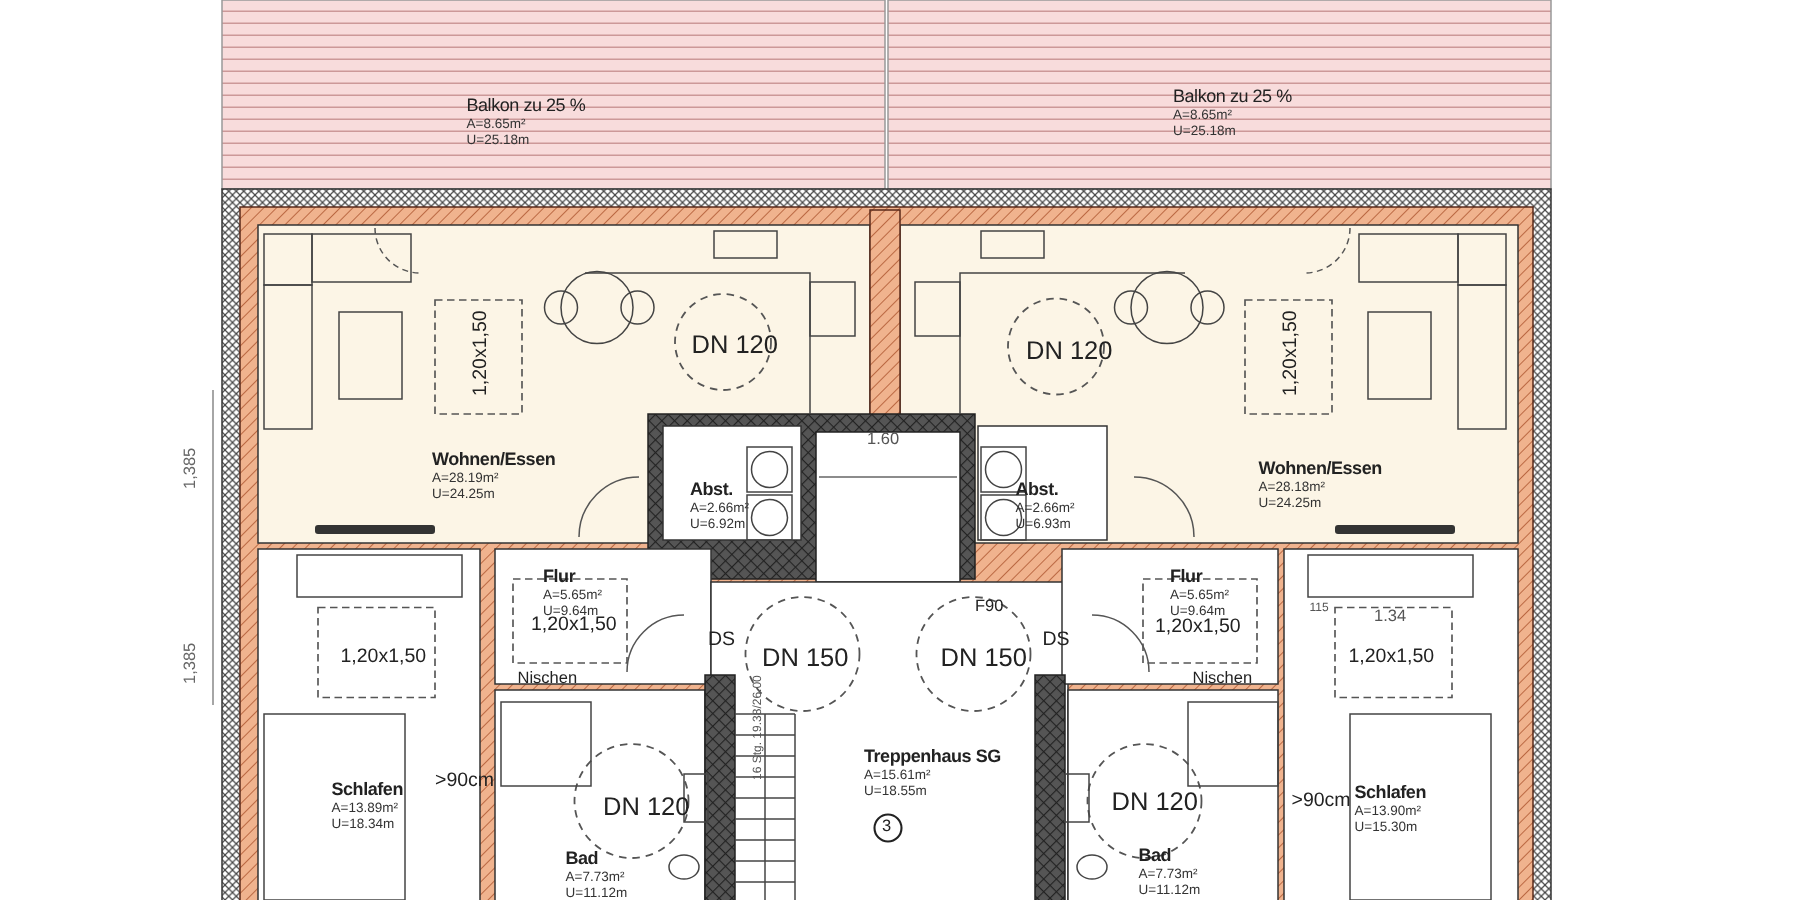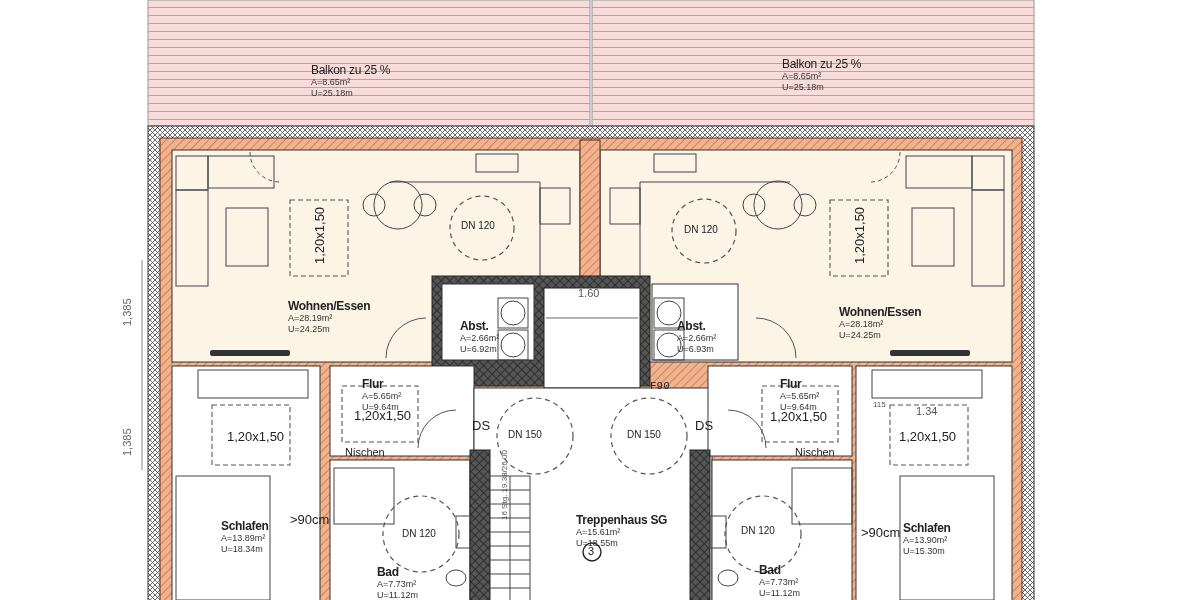--- a/index.html
+++ b/index.html
@@ -1,20 +1,20 @@
 <!DOCTYPE html>
 <html><head>
 <meta charset="utf-8">
 <style>
   html,body{margin:0;padding:0;background:#ffffff;}
   body{width:1200px;height:600px;overflow:hidden;position:relative;font-family:"Liberation Sans",sans-serif;color:#222;}
   .lbl{position:absolute;font-family:"Liberation Sans",sans-serif;color:#222;white-space:nowrap;}
   .room-name{font-size:12px;font-weight:bold;letter-spacing:-0.3px;margin-top:13px;}
   .room-meta{font-size:9px;line-height:11px;color:#333;}
-  .dn{font-size:10px;}
+  .dn{font-size:17px;}
   .dim{font-size:13px;}
   .small{font-size:11px;}
   svg{position:absolute;left:0;top:0;}
 </style>
 </head>
 <body>
 
 <svg width="1200" height="600" viewBox="0 0 1200 600">
   <defs>
     <pattern id="balc" width="8" height="8" patternUnits="userSpaceOnUse">
@@ -225,21 +225,21 @@
   <div class="room-name">Bad</div>
   <div class="room-meta">A=7.73m²</div>
   <div class="room-meta">U=11.12m</div>
 </div>
 <div class="lbl" style="left:759px;top:550px;">
   <div class="room-name">Bad</div>
   <div class="room-meta">A=7.73m²</div>
   <div class="room-meta">U=11.12m</div>
 </div>
 
-<div class="lbl" style="left:576px;top:500px;">
+<div class="lbl" style="left:576px;top:484px;">
   <div class="room-name">Treppenhaus SG</div>
   <div class="room-meta">A=15.61m²</div>
   <div class="room-meta">U=18.55m</div>
 </div>
 <div class="lbl small" style="left:588px;top:545px;font-size:11px;">3</div>
 <div class="lbl" style="left:500px;top:520px;font-size:8px;transform:rotate(-90deg);transform-origin:left top;color:#555;">16 Stg. 19.38/26.00</div>
 
 <div class="lbl dn" style="left:461px;top:220px;">DN 120</div>
 <div class="lbl dn" style="left:684px;top:224px;">DN 120</div>
 <div class="lbl dn" style="left:508px;top:429px;">DN 150</div>
@@ -252,19 +252,19 @@
 <div class="lbl dim" style="left:354px;top:408px;">1,20x1,50</div>
 <div class="lbl dim" style="left:770px;top:409px;">1,20x1,50</div>
 <div class="lbl dim" style="left:227px;top:429px;">1,20x1,50</div>
 <div class="lbl dim" style="left:899px;top:429px;">1,20x1,50</div>
 
 <div class="lbl small" style="left:345px;top:446px;">Nischen</div>
 <div class="lbl small" style="left:795px;top:446px;">Nischen</div>
 <div class="lbl dim" style="left:290px;top:512px;">&gt;90cm</div>
 <div class="lbl dim" style="left:861px;top:525px;">&gt;90cm</div>
 <div class="lbl small" style="left:578px;top:287px;color:#555;">1.60</div>
-<div class="lbl small" style="left:650px;top:380px;font-family:Liberation Mono, monospace;">F90</div>
+<div class="lbl small" style="left:650px;top:398px;">F90</div>
 <div class="lbl dim" style="left:472px;top:418px;">DS</div>
 <div class="lbl dim" style="left:695px;top:418px;">DS</div>
 <div class="lbl small" style="left:121px;top:326px;transform:rotate(-90deg);transform-origin:left top;color:#666;">1,385</div>
 <div class="lbl small" style="left:121px;top:456px;transform:rotate(-90deg);transform-origin:left top;color:#666;">1,385</div>
 <div class="lbl small" style="left:916px;top:405px;color:#555;">1.34</div>
 <div class="lbl" style="left:873px;top:400px;font-size:8px;color:#555;">115</div>
 
 </body></html>

